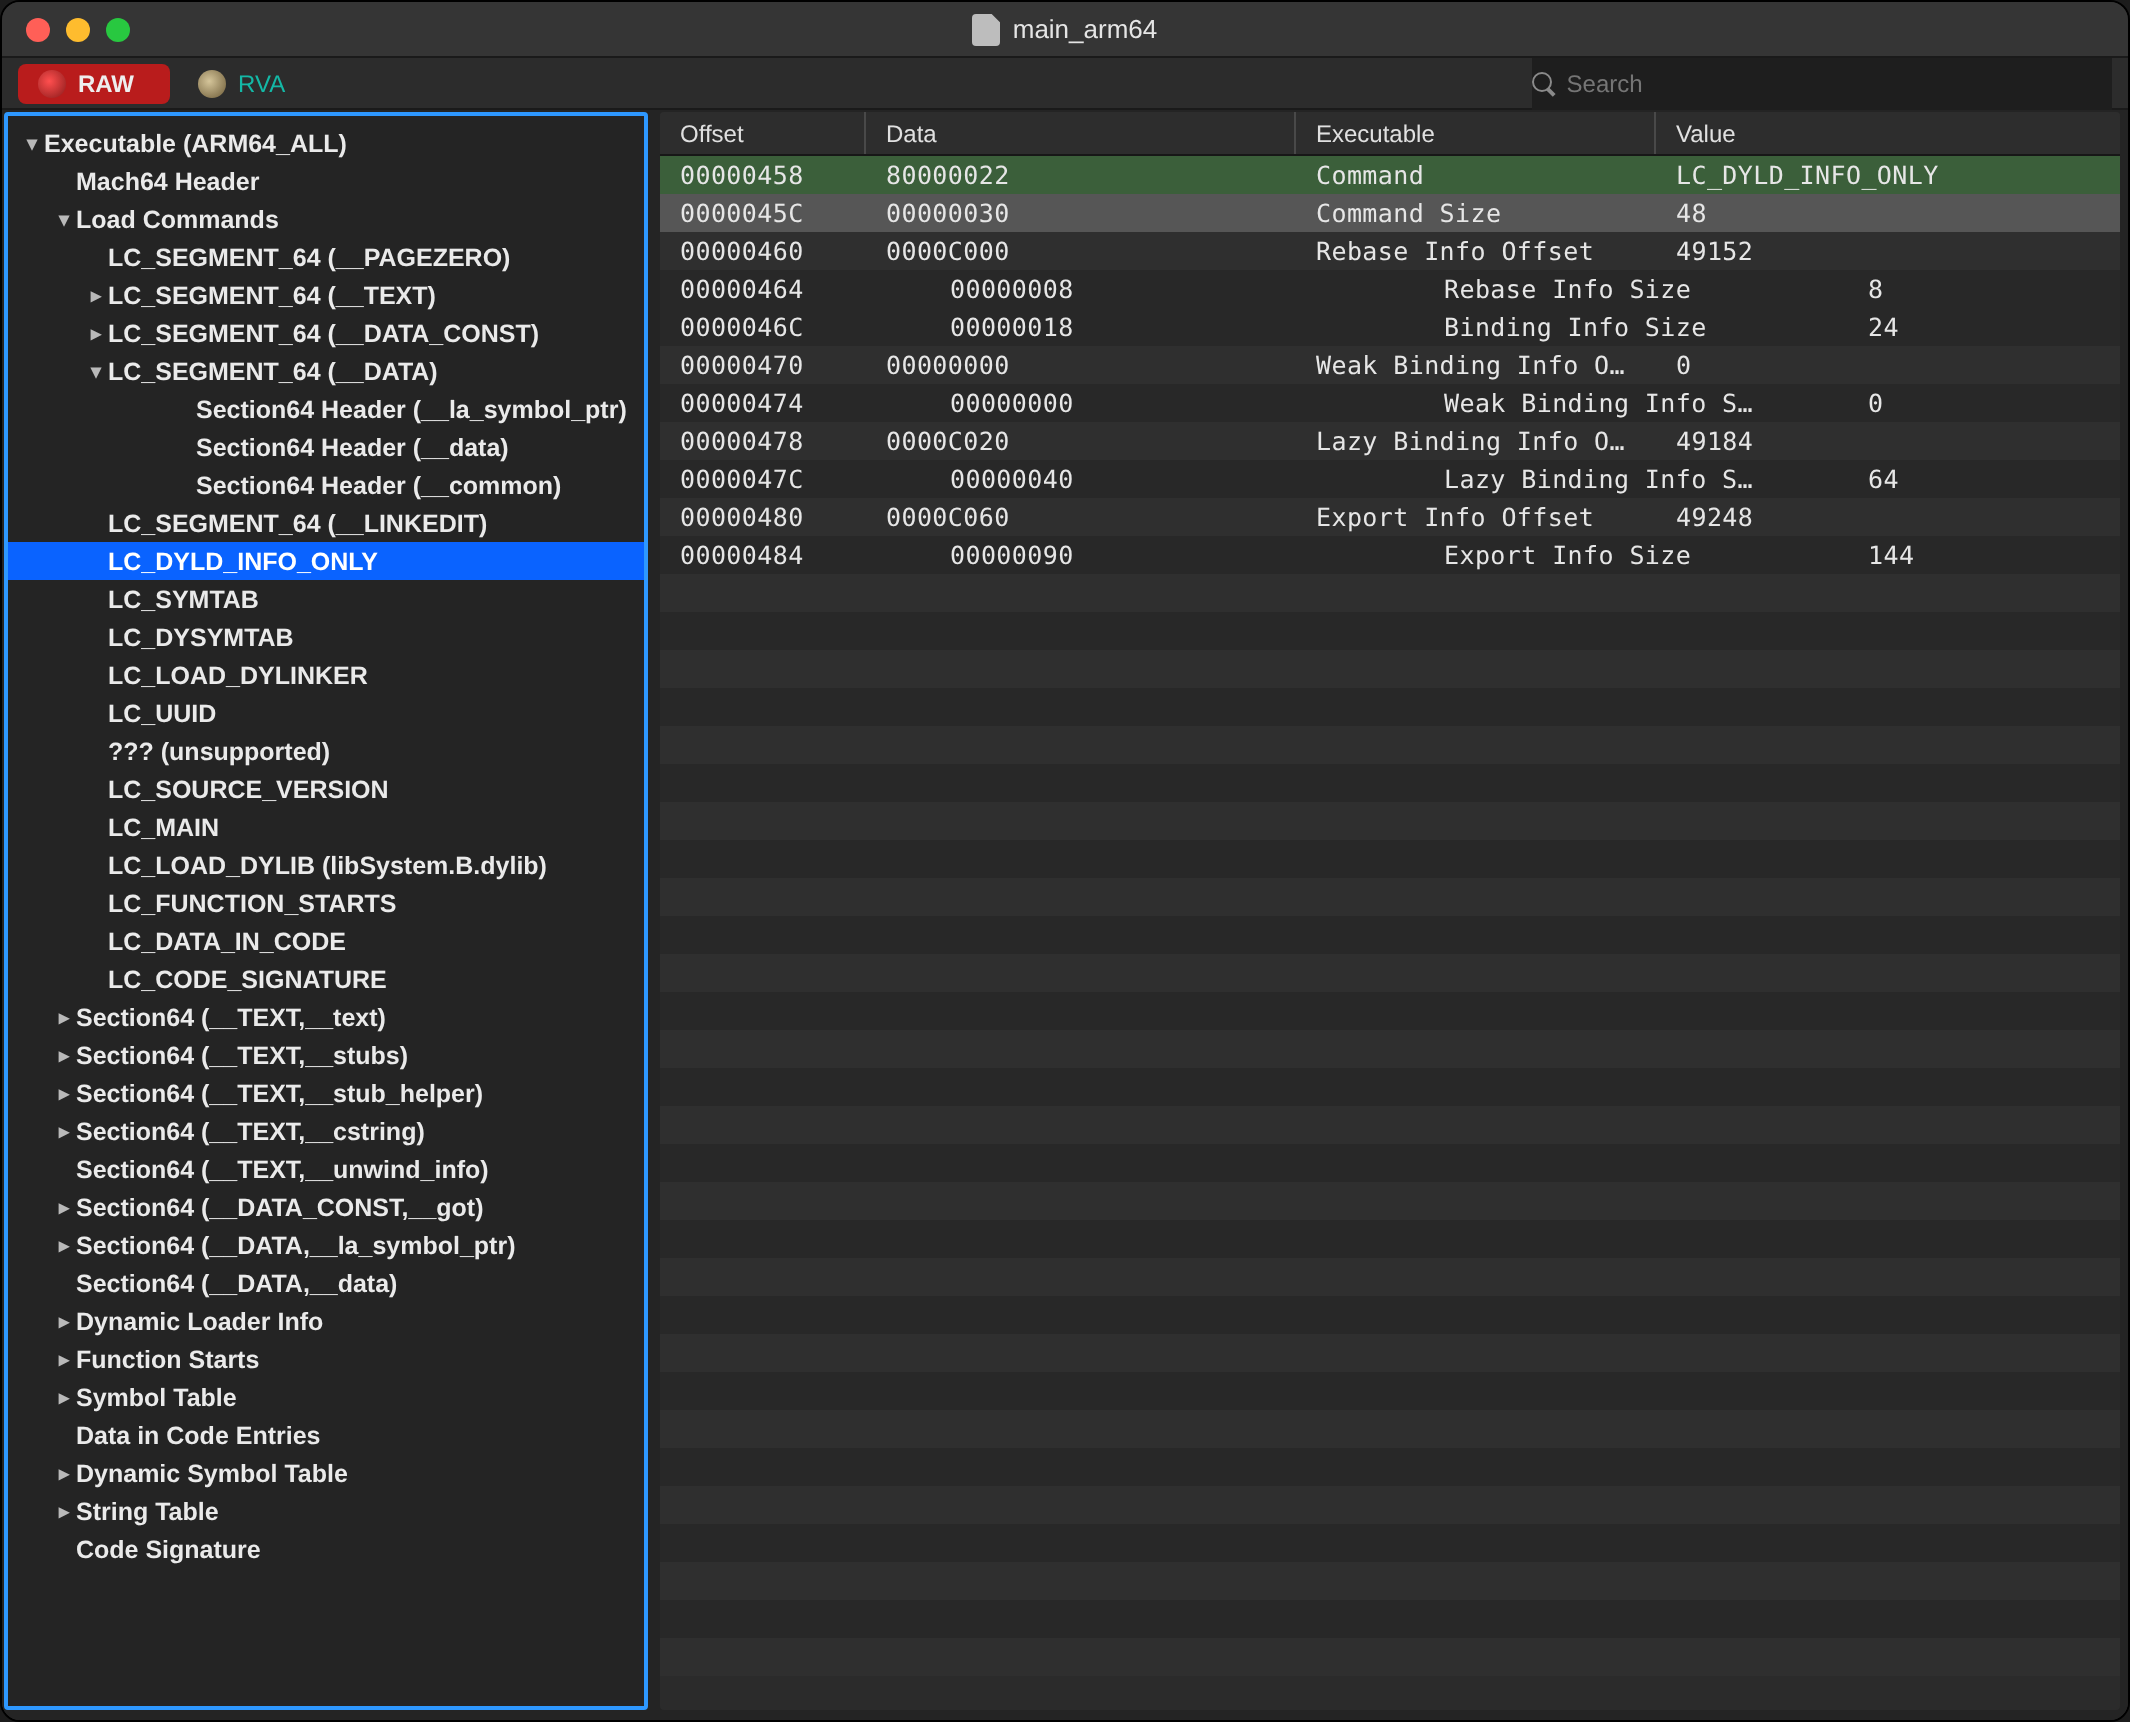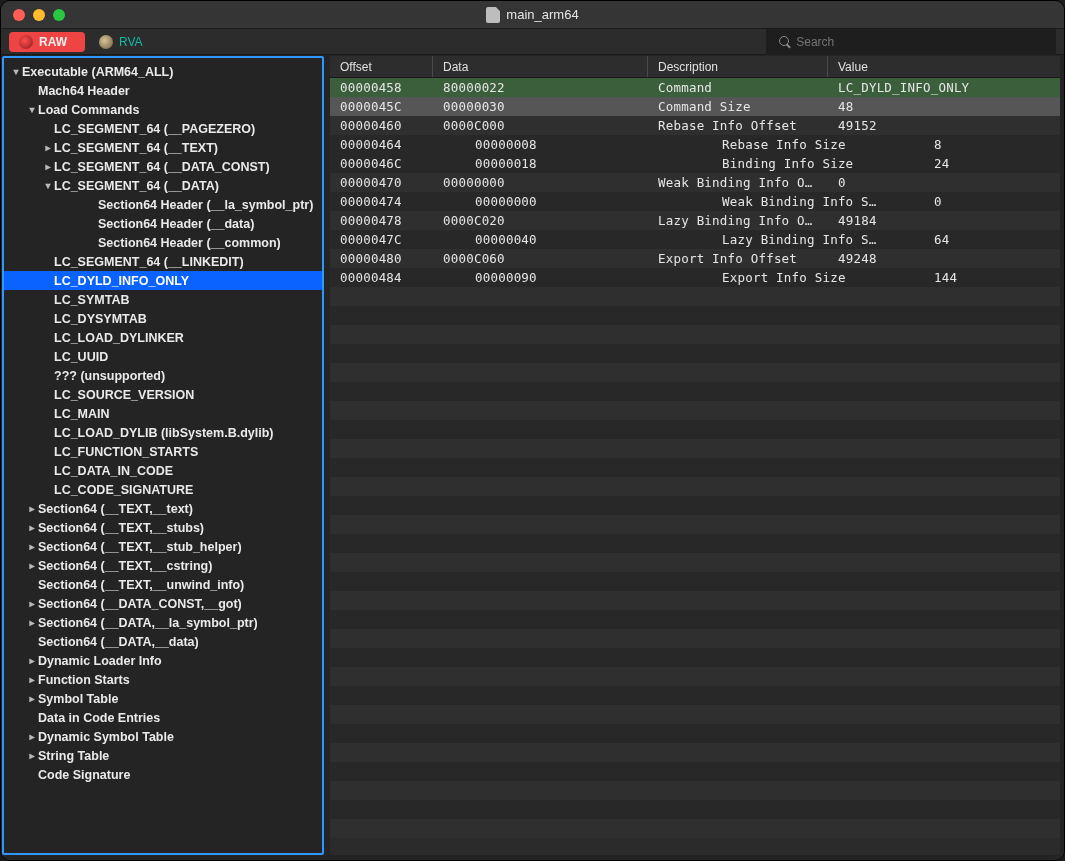--- a/index.html
+++ b/index.html
@@ -48,35 +48,35 @@
     height: 26px;
     background: #2c2c2c;
     display:flex; align-items:center;
     padding: 0 8px;
     border-bottom: 1px solid #1a1a1a;
     gap: 4px;
   }
   .seg-group { display:flex; gap:0; }
   .seg-btn {
     height:20px; padding:0 18px 0 10px;
-    background:#ef4444; color:#eee;
+    background:#b91c1c; color:#eee;
     font-size:12px; font-weight:600;
     display:flex; align-items:center; gap:6px;
     border-radius:4px; margin-right:4px;
     cursor:pointer;
   }
   .seg-btn.inactive { background:transparent; color:#14b8a6; font-weight:500; }
   .seg-icon { width:14px; height:14px; border-radius:50%; display:inline-block; }
   .seg-icon.apple { background: radial-gradient(circle at 40% 40%, #ff4f4f, #8a1a1a); }
   .seg-icon.globe { background: radial-gradient(circle at 40% 40%, #d5c59a, #6c5b37); }
   .toolbar-spacer { flex:1; }
   .search-wrap {
     display:flex; align-items:center;
     background:#1e1e1e; border-radius:5px;
-    height:36px; width:290px; padding:0 13px;
+    height:36px; width:290px; padding:0 0;
     color:#8a8a8a;
   }
   .search-wrap input{
     background:transparent; border:none; outline:none;
     color:#ddd; font-size:12px; width:100%;
   }
   .mag { width:12px; height:12px; margin-right:6px; position:relative; }
   .mag::before{
     content:""; position:absolute; width:8px; height:8px; border:1.5px solid #8a8a8a;
     border-radius:50%; left:0; top:0;
@@ -334,21 +334,21 @@
             <span class="disclosure"></span>
             <span>Code Signature</span>
           </li>
         </ul>
     </div>
 
     <div class="detail">
       <div class="table-head">
         <div class="th col-offset">Offset</div>
         <div class="th col-data">Data</div>
-        <div class="th col-desc">Description</div>
+        <div class="th col-desc">Executable</div>
         <div class="th col-value">Value</div>
       </div>
       <div class="table-body" id="table-body">
           <div class="tr sel-primary">
             <div class="td col-offset">00000458</div>
             <div class="td col-data">80000022</div>
             <div class="td col-desc">Command</div>
             <div class="td col-value">LC_DYLD_INFO_ONLY</div>
           </div>
           <div class="tr sel-secondary">

